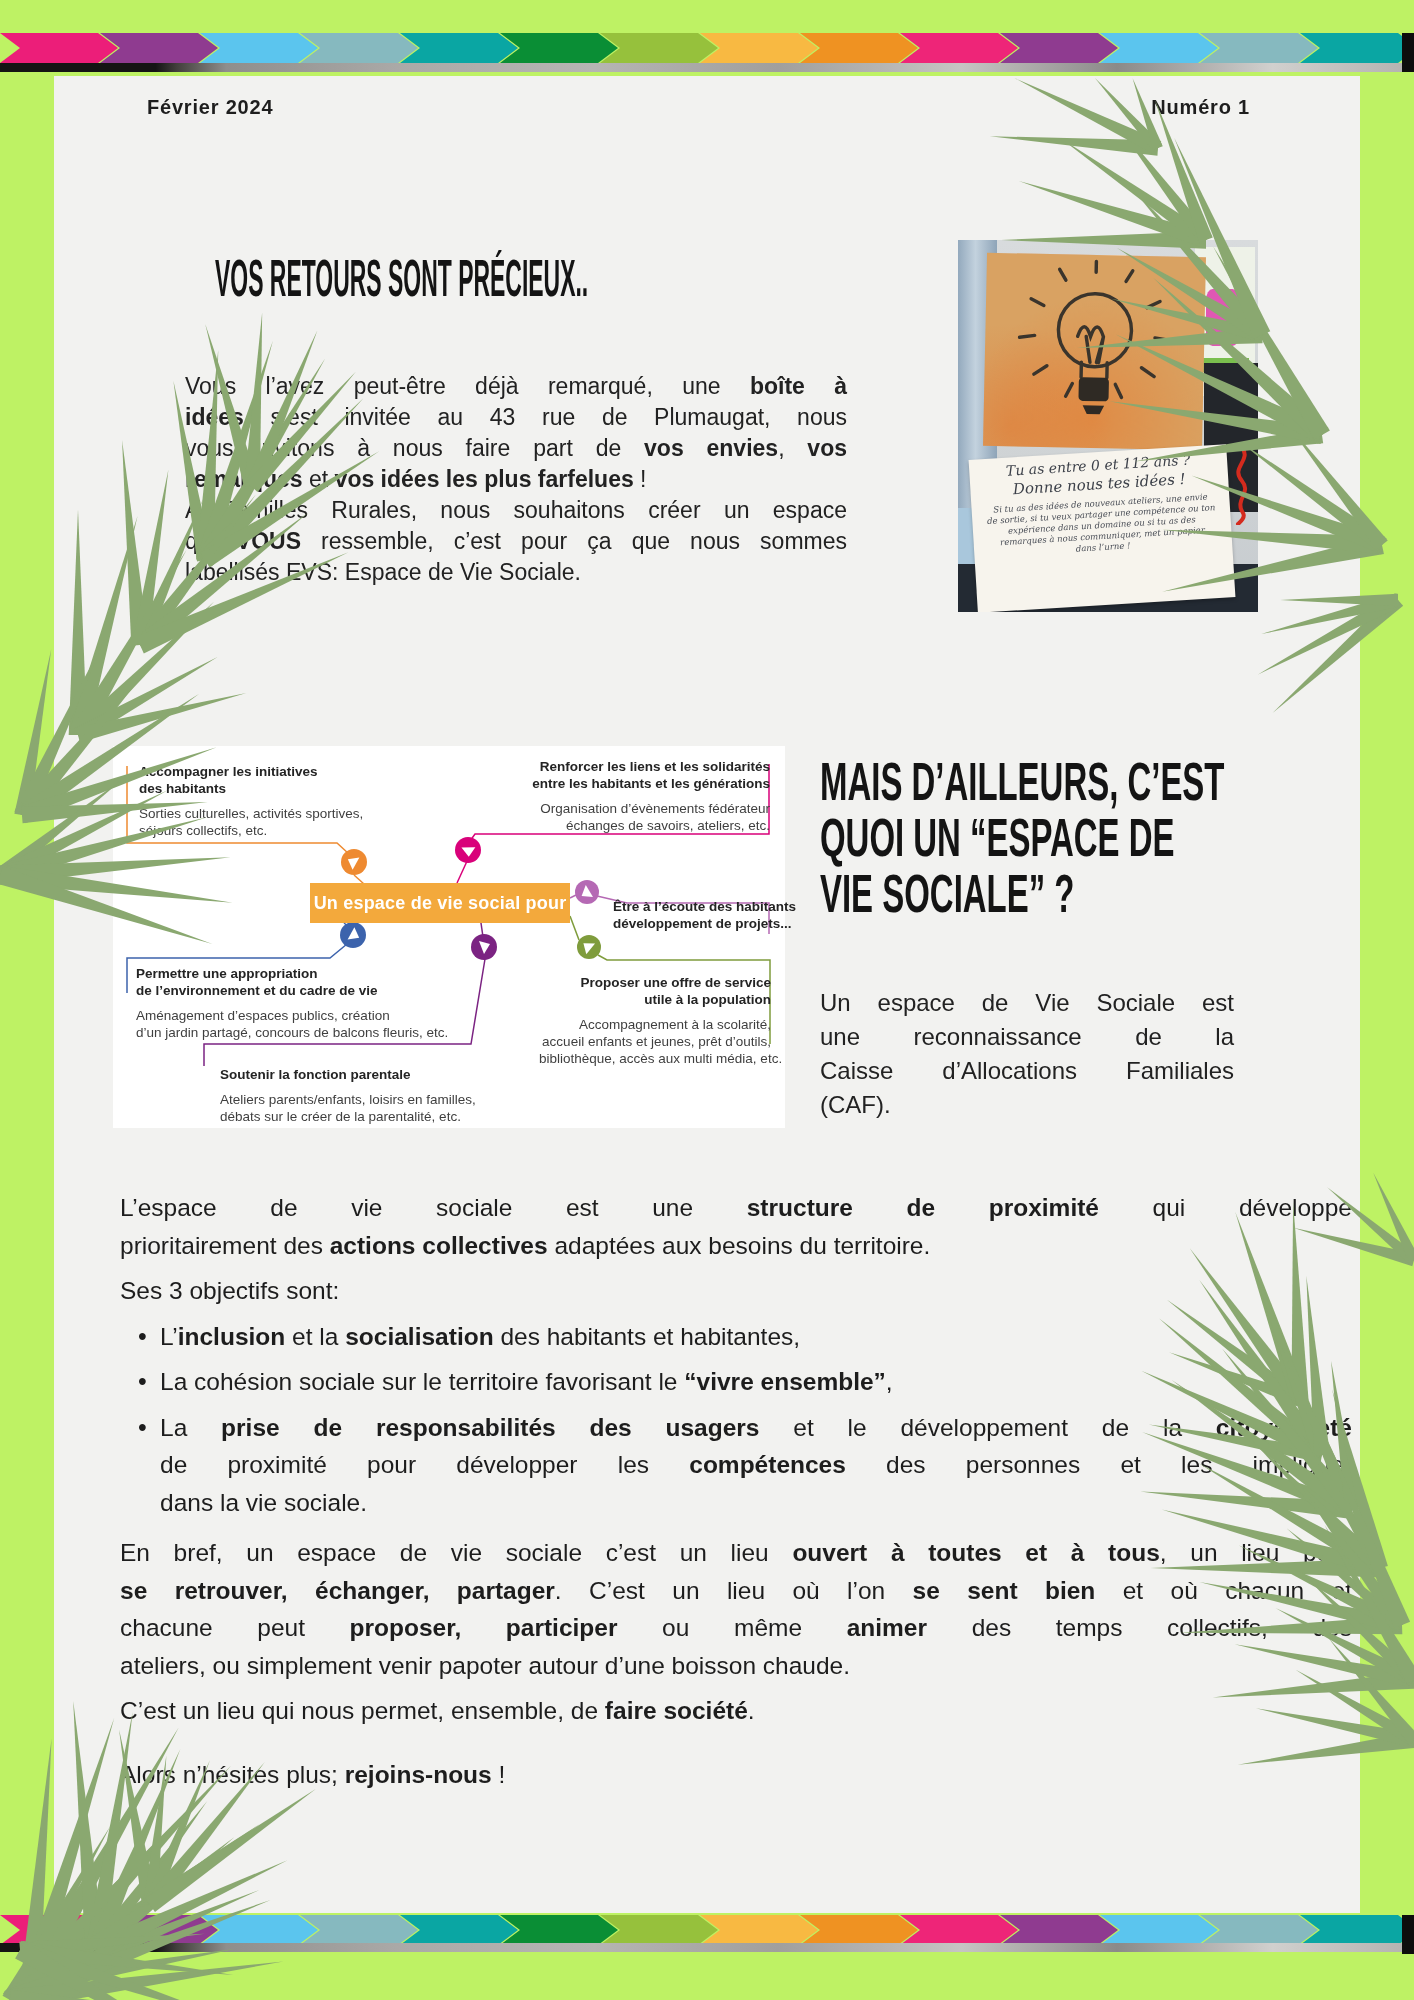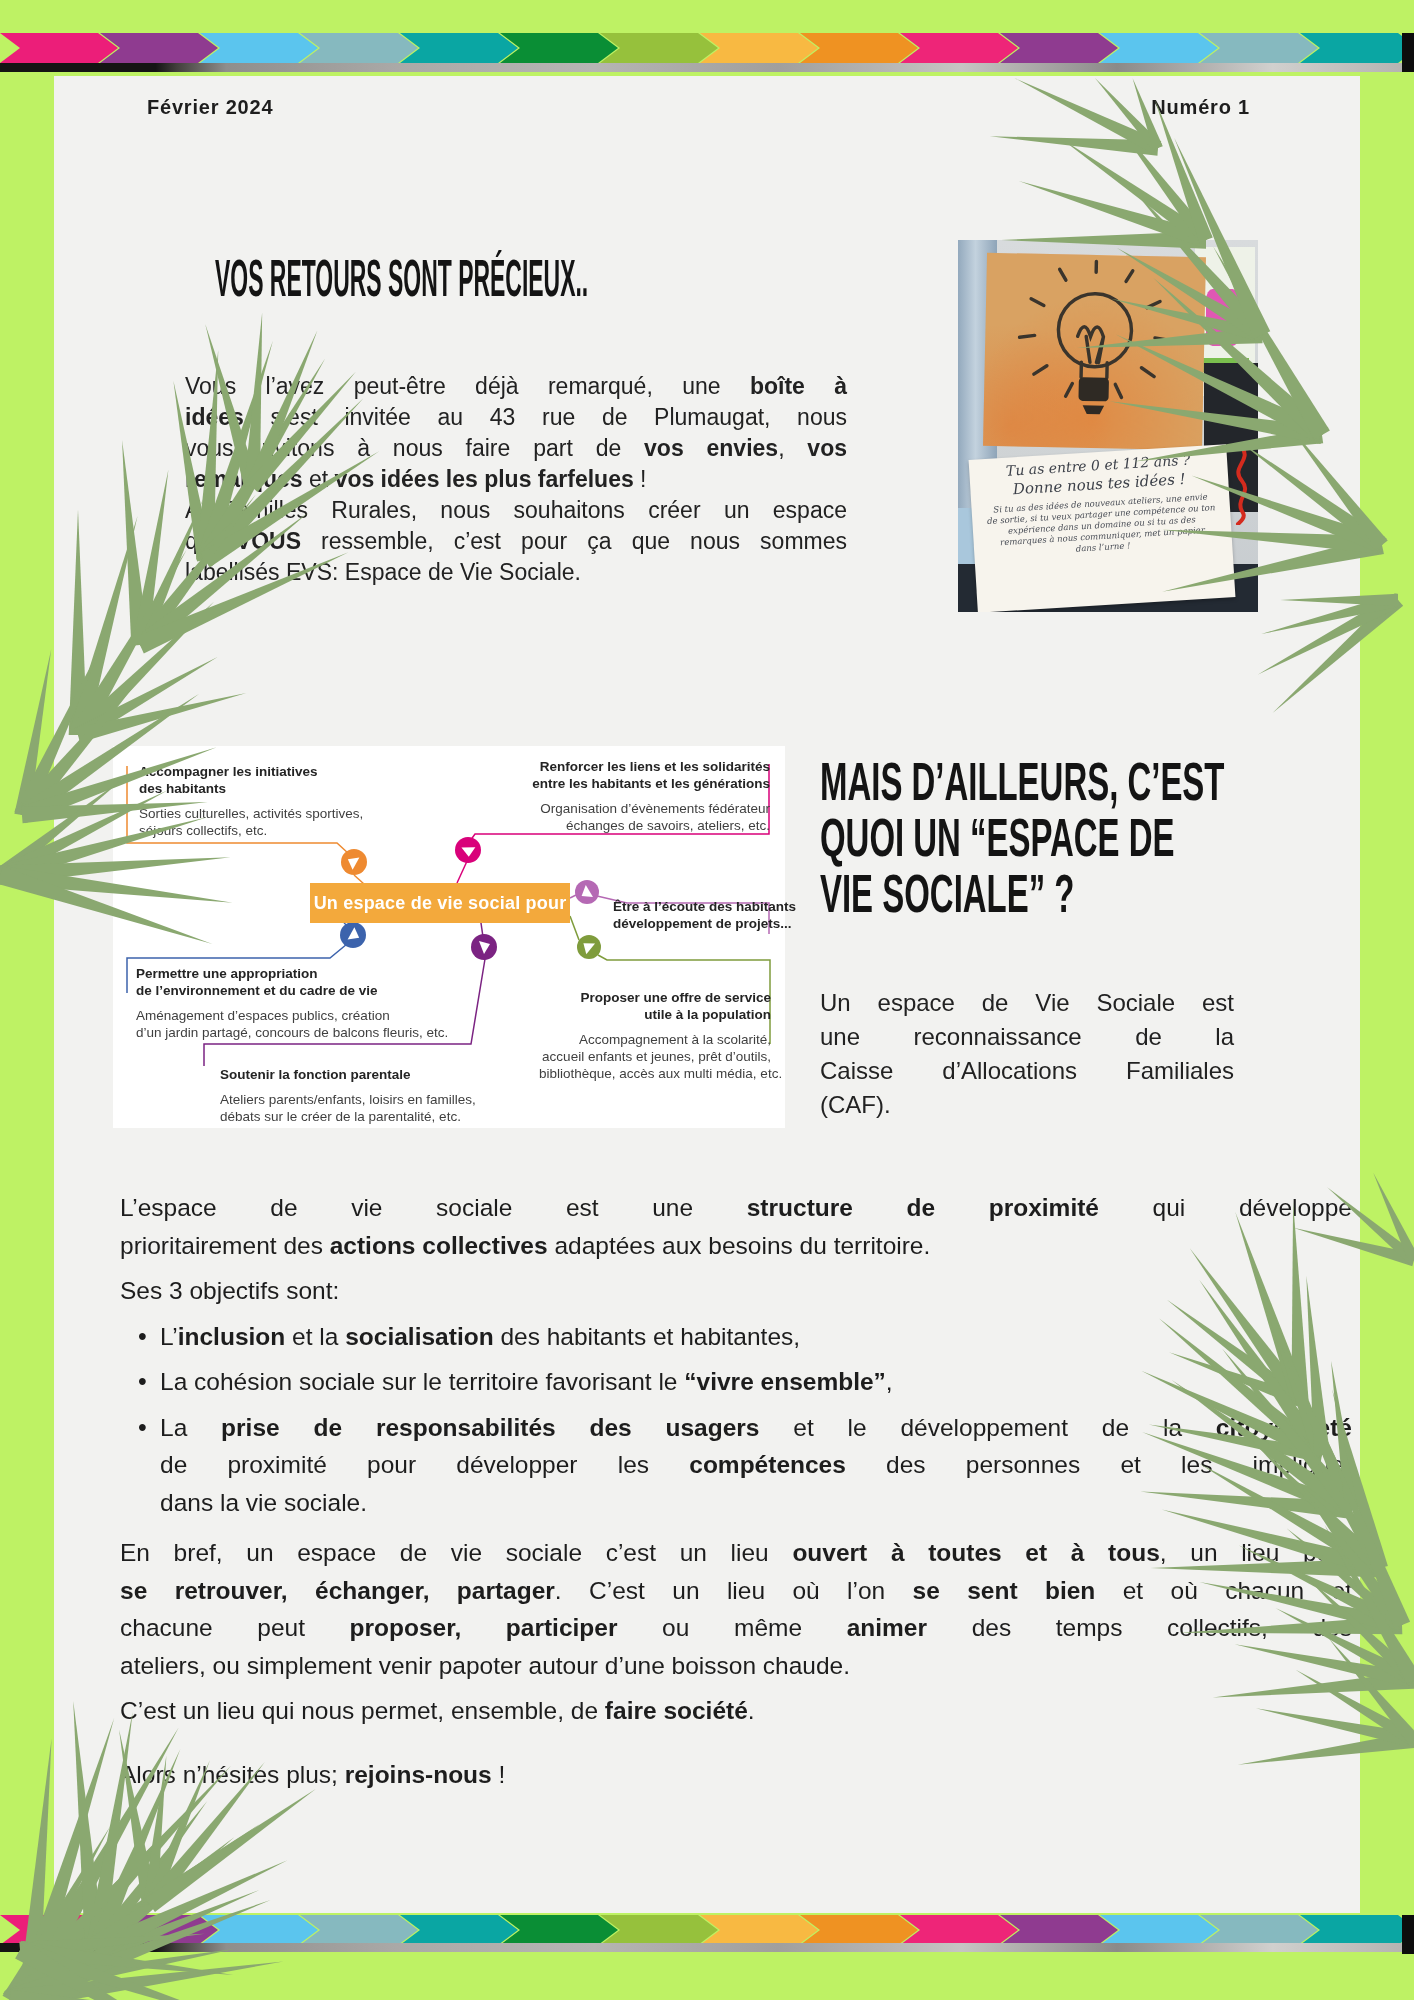--- a/index.html
+++ b/index.html
@@ -76,21 +76,21 @@
              display:flex;align-items:center;justify-content:center;}
   .dg-blk{position:absolute;font-size:13.5px;line-height:17px;}
   .dg-blk .dg-title{font-weight:700;color:#242424;}
   .dg-blk .dg-desc{margin-top:8px;color:#3f3f3f;}
   .dg-blk div div{white-space:nowrap;}
   .dg-right{text-align:right;}
   .dg-tl{left:26px;top:17px;width:205px;}
   .dg-tr{left:407px;top:12px;width:250px;}
   .dg-r{left:500px;top:152px;width:158px;}
   .dg-bl{left:23px;top:219px;width:300px;}
-  .dg-br{left:426px;top:243px;width:232px;}
+  .dg-br{left:426px;top:228px;width:232px;}
   .dg-bc{left:107px;top:320px;width:260px;}
   
   #palms{position:absolute;left:0;top:0;pointer-events:none;}
 </style>
 </head>
 <body>
 
 <div class="page">
 
   <div class="sheet"></div>

